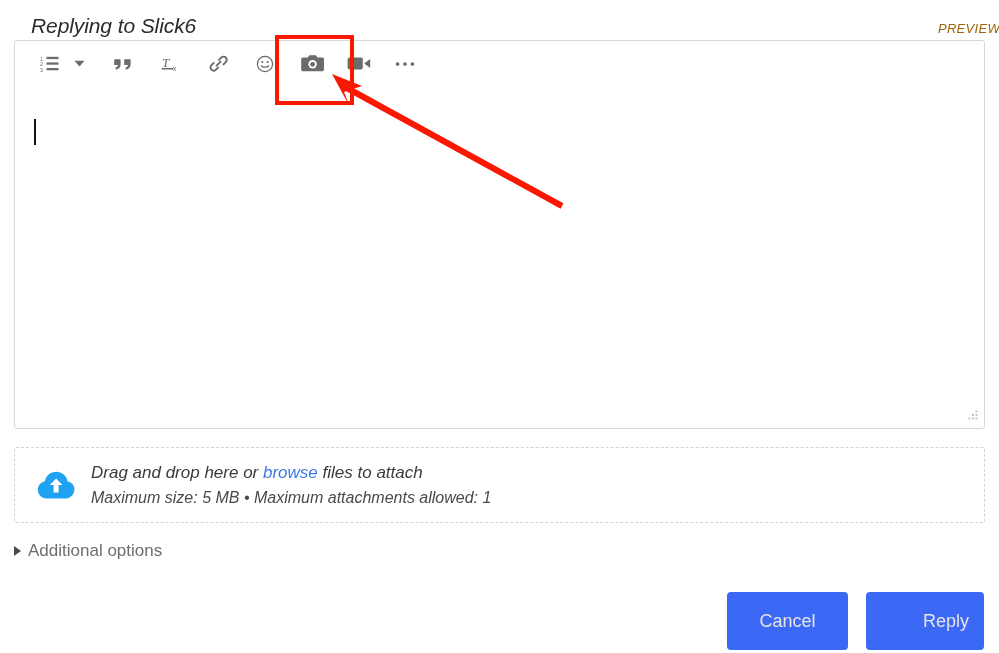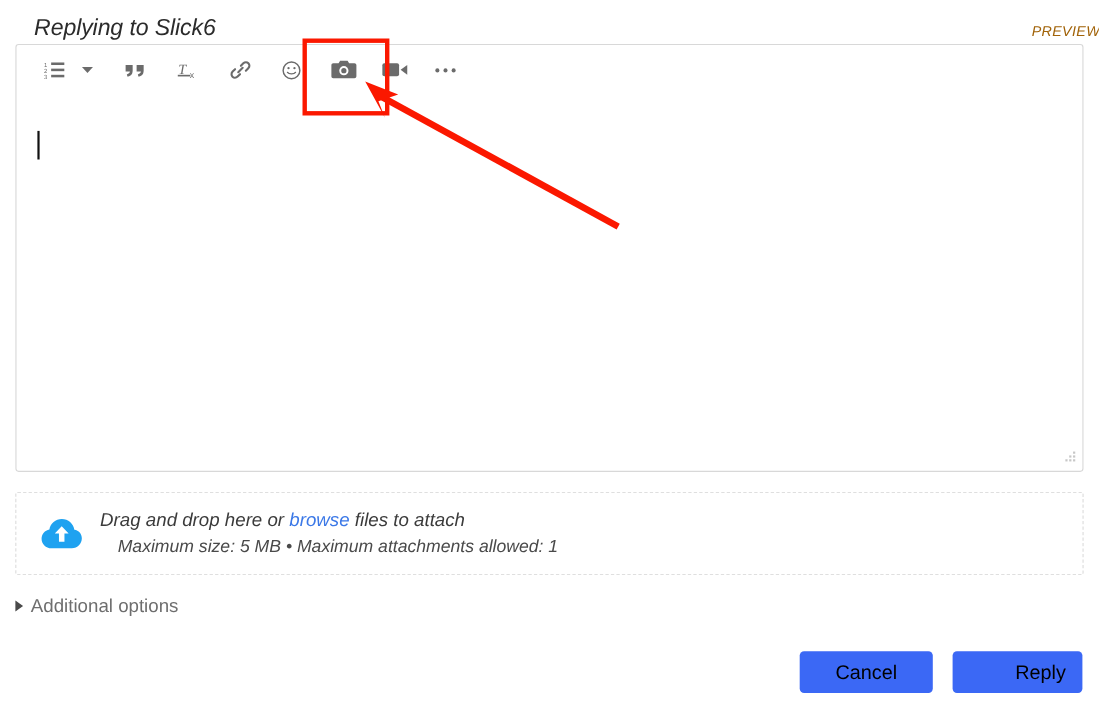--- a/index.html
+++ b/index.html
@@ -144,21 +144,20 @@
     line-height: 1.25;
   }
   .dz-browse {
     color: #3b78e7;
     cursor: pointer;
   }
   .dz-line2 {
     font-size: 16px;
     color: #4a4a4a;
     line-height: 1.25;
-    margin-left: 16px;
   }
 
   
   .addl-options {
     position: absolute;
     left: 14px;
     top: 541px;
     display: flex;
     align-items: center;
     gap: 7px;
@@ -178,25 +177,25 @@
   .footer {
     position: absolute;
     right: 15px;
     top: 592px;
     display: flex;
     gap: 18px;
   }
   .btn {
     border: none;
     border-radius: 4px;
-    color: #000000;
+    color: #e5e5e5;
     font-size: 18px;
     font-family: "Liberation Sans", sans-serif;
     cursor: pointer;
-    height: 38px;
+    height: 58px;
     display: flex;
     align-items: center;
     justify-content: center;
   }
   .btn-cancel { width: 121px; }
   .btn-reply  { width: 118px; padding-left: 48px; }
 
   
   .anno-box {
     position: absolute;

